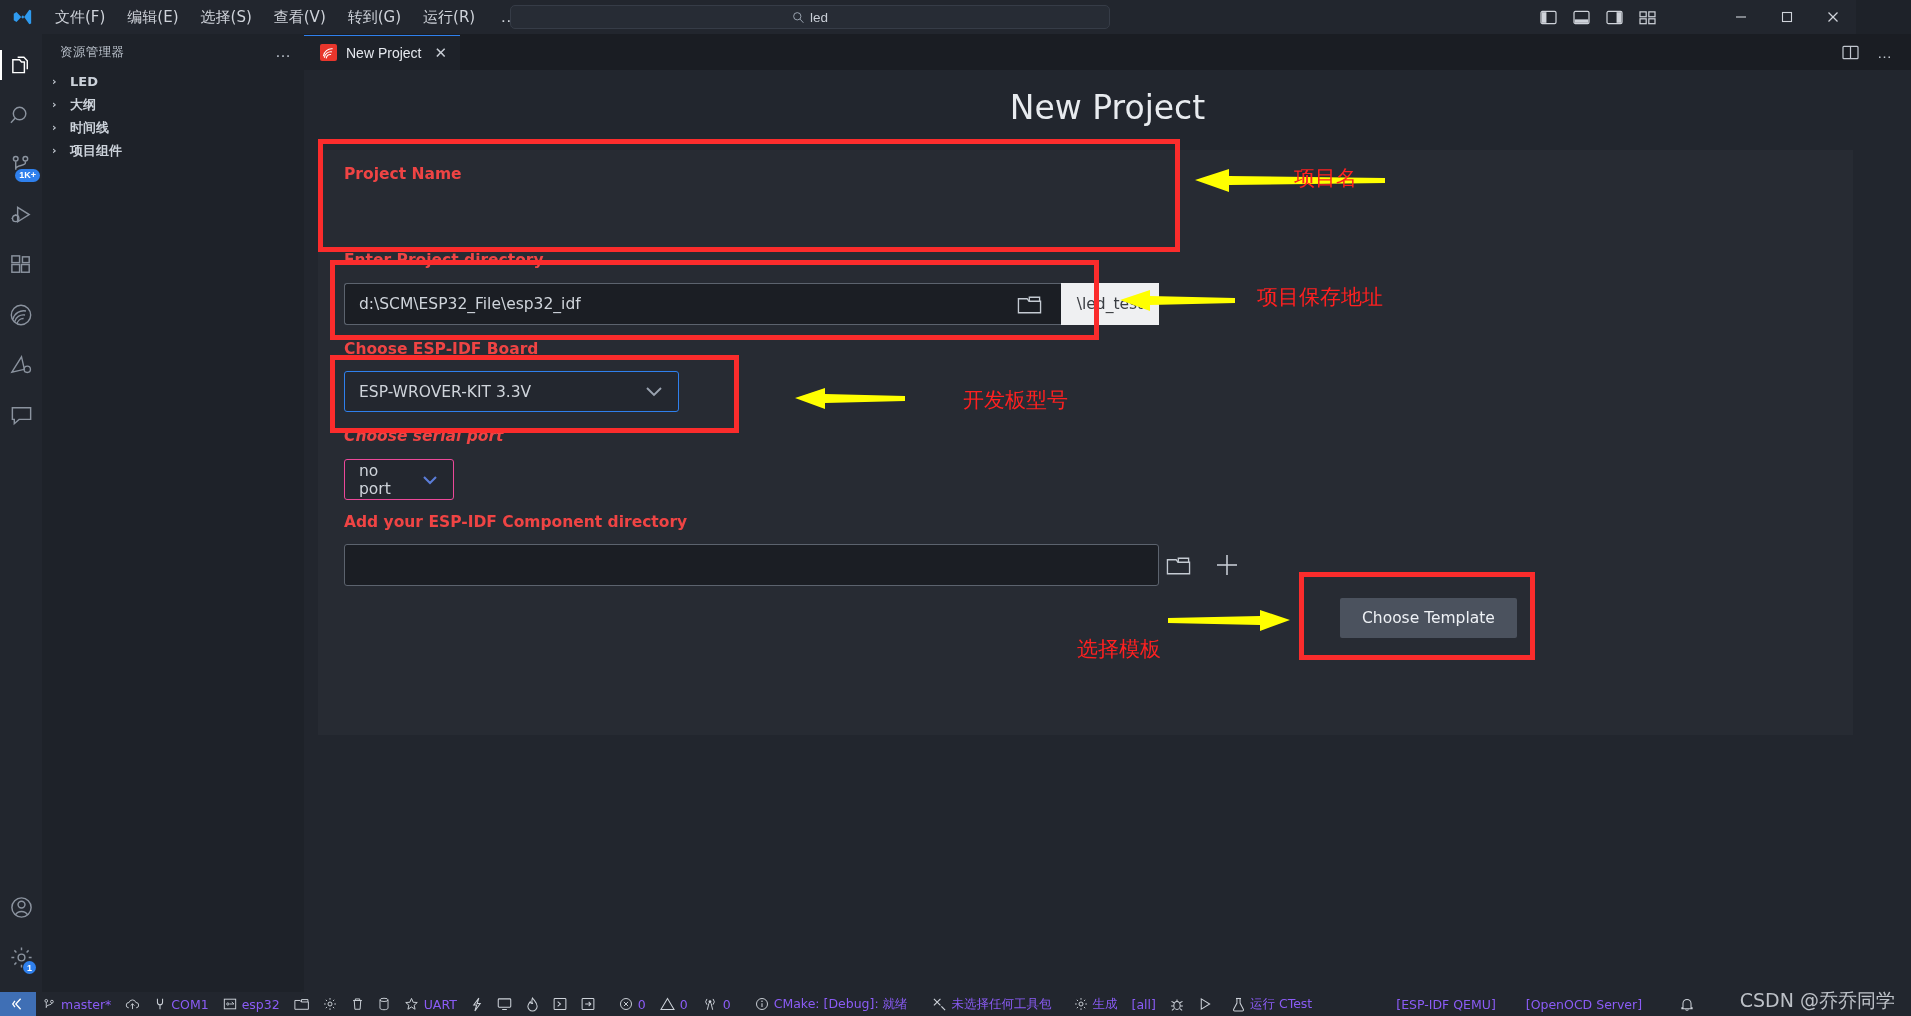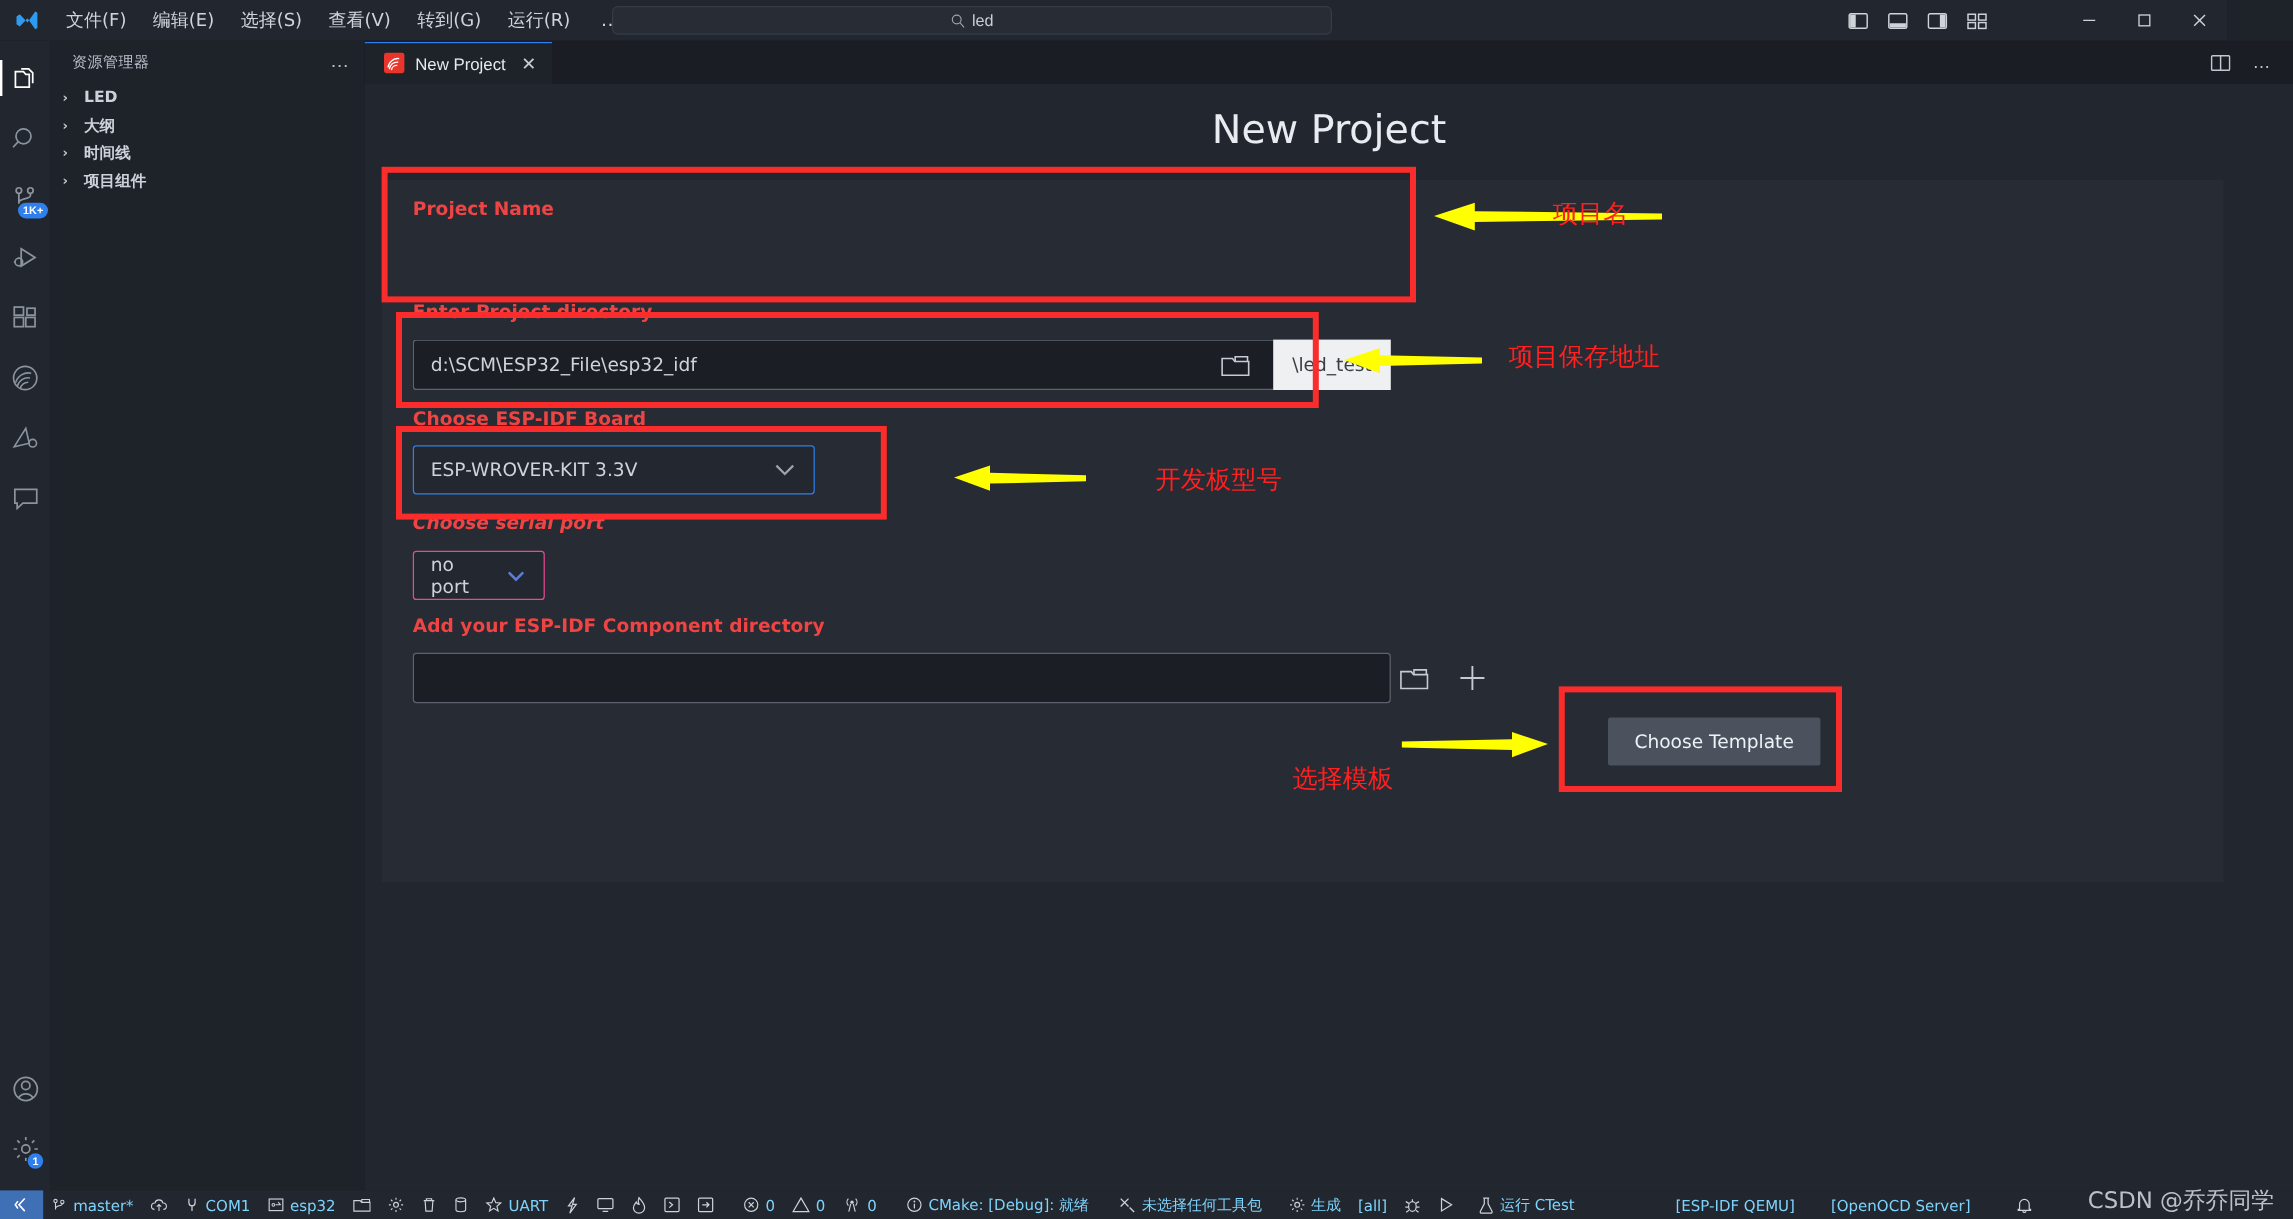--- a/index.html
+++ b/index.html
@@ -149,21 +149,21 @@
   .anno-text {
     position:absolute; color:#ff2020; font-size:21px; white-space:nowrap;
     font-family:"DejaVu Sans", sans-serif;
   }
   .arrow { position:absolute; pointer-events:none; }
 
   
   .statusbar {
     position:absolute; left:0; bottom:0; width:1911px; height:24px;
     background:#22262e; display:flex; align-items:center; font-size:12.5px;
-    color:#7dd3fc; font-family:"DejaVu Sans", sans-serif;
+    color:#8b5cf6; font-family:"DejaVu Sans", sans-serif;
   }
   .remote-ind {
     width:36px; height:24px; background:#3f6fb5; display:flex; align-items:center;
     justify-content:center; color:#fff;
   }
   .sb-item { display:flex; align-items:center; gap:5px; padding:0 7px; height:24px; white-space:nowrap; }
   .watermark {
     position:absolute; right:16px; bottom:2px; color:#d8dce2; font-size:19px;
     opacity:.85; font-family:"DejaVu Sans", sans-serif; pointer-events:none;
   }

